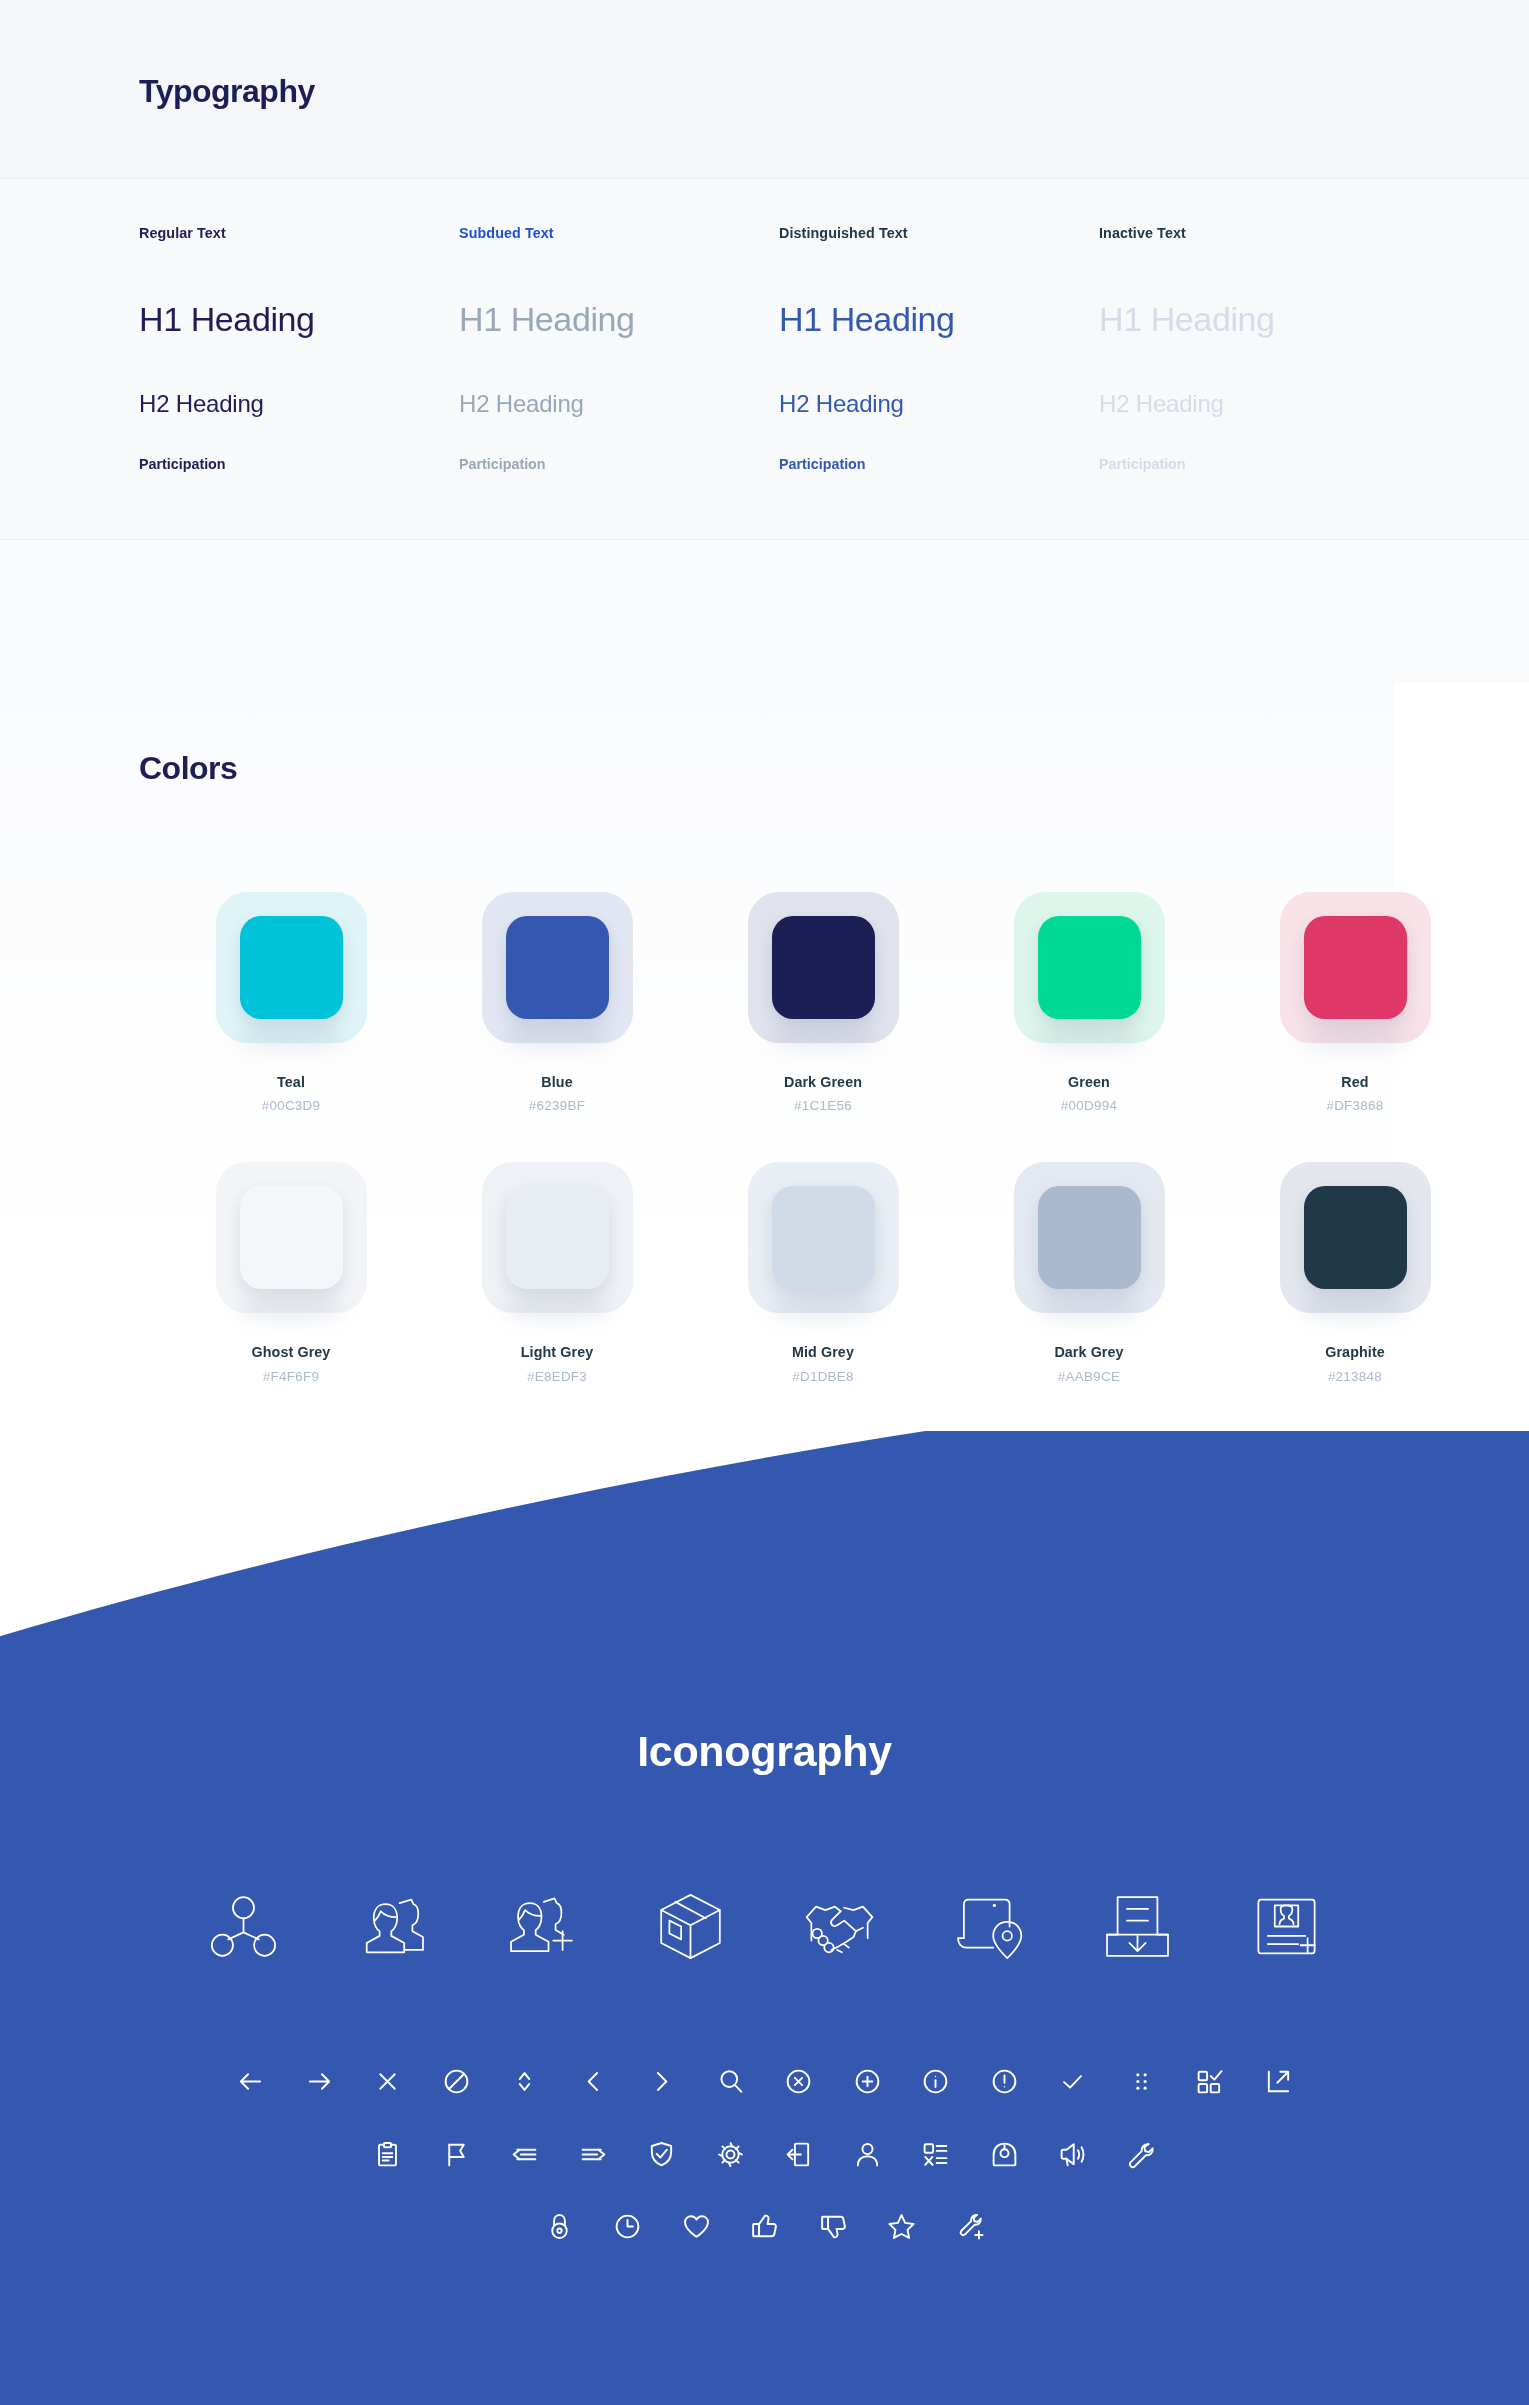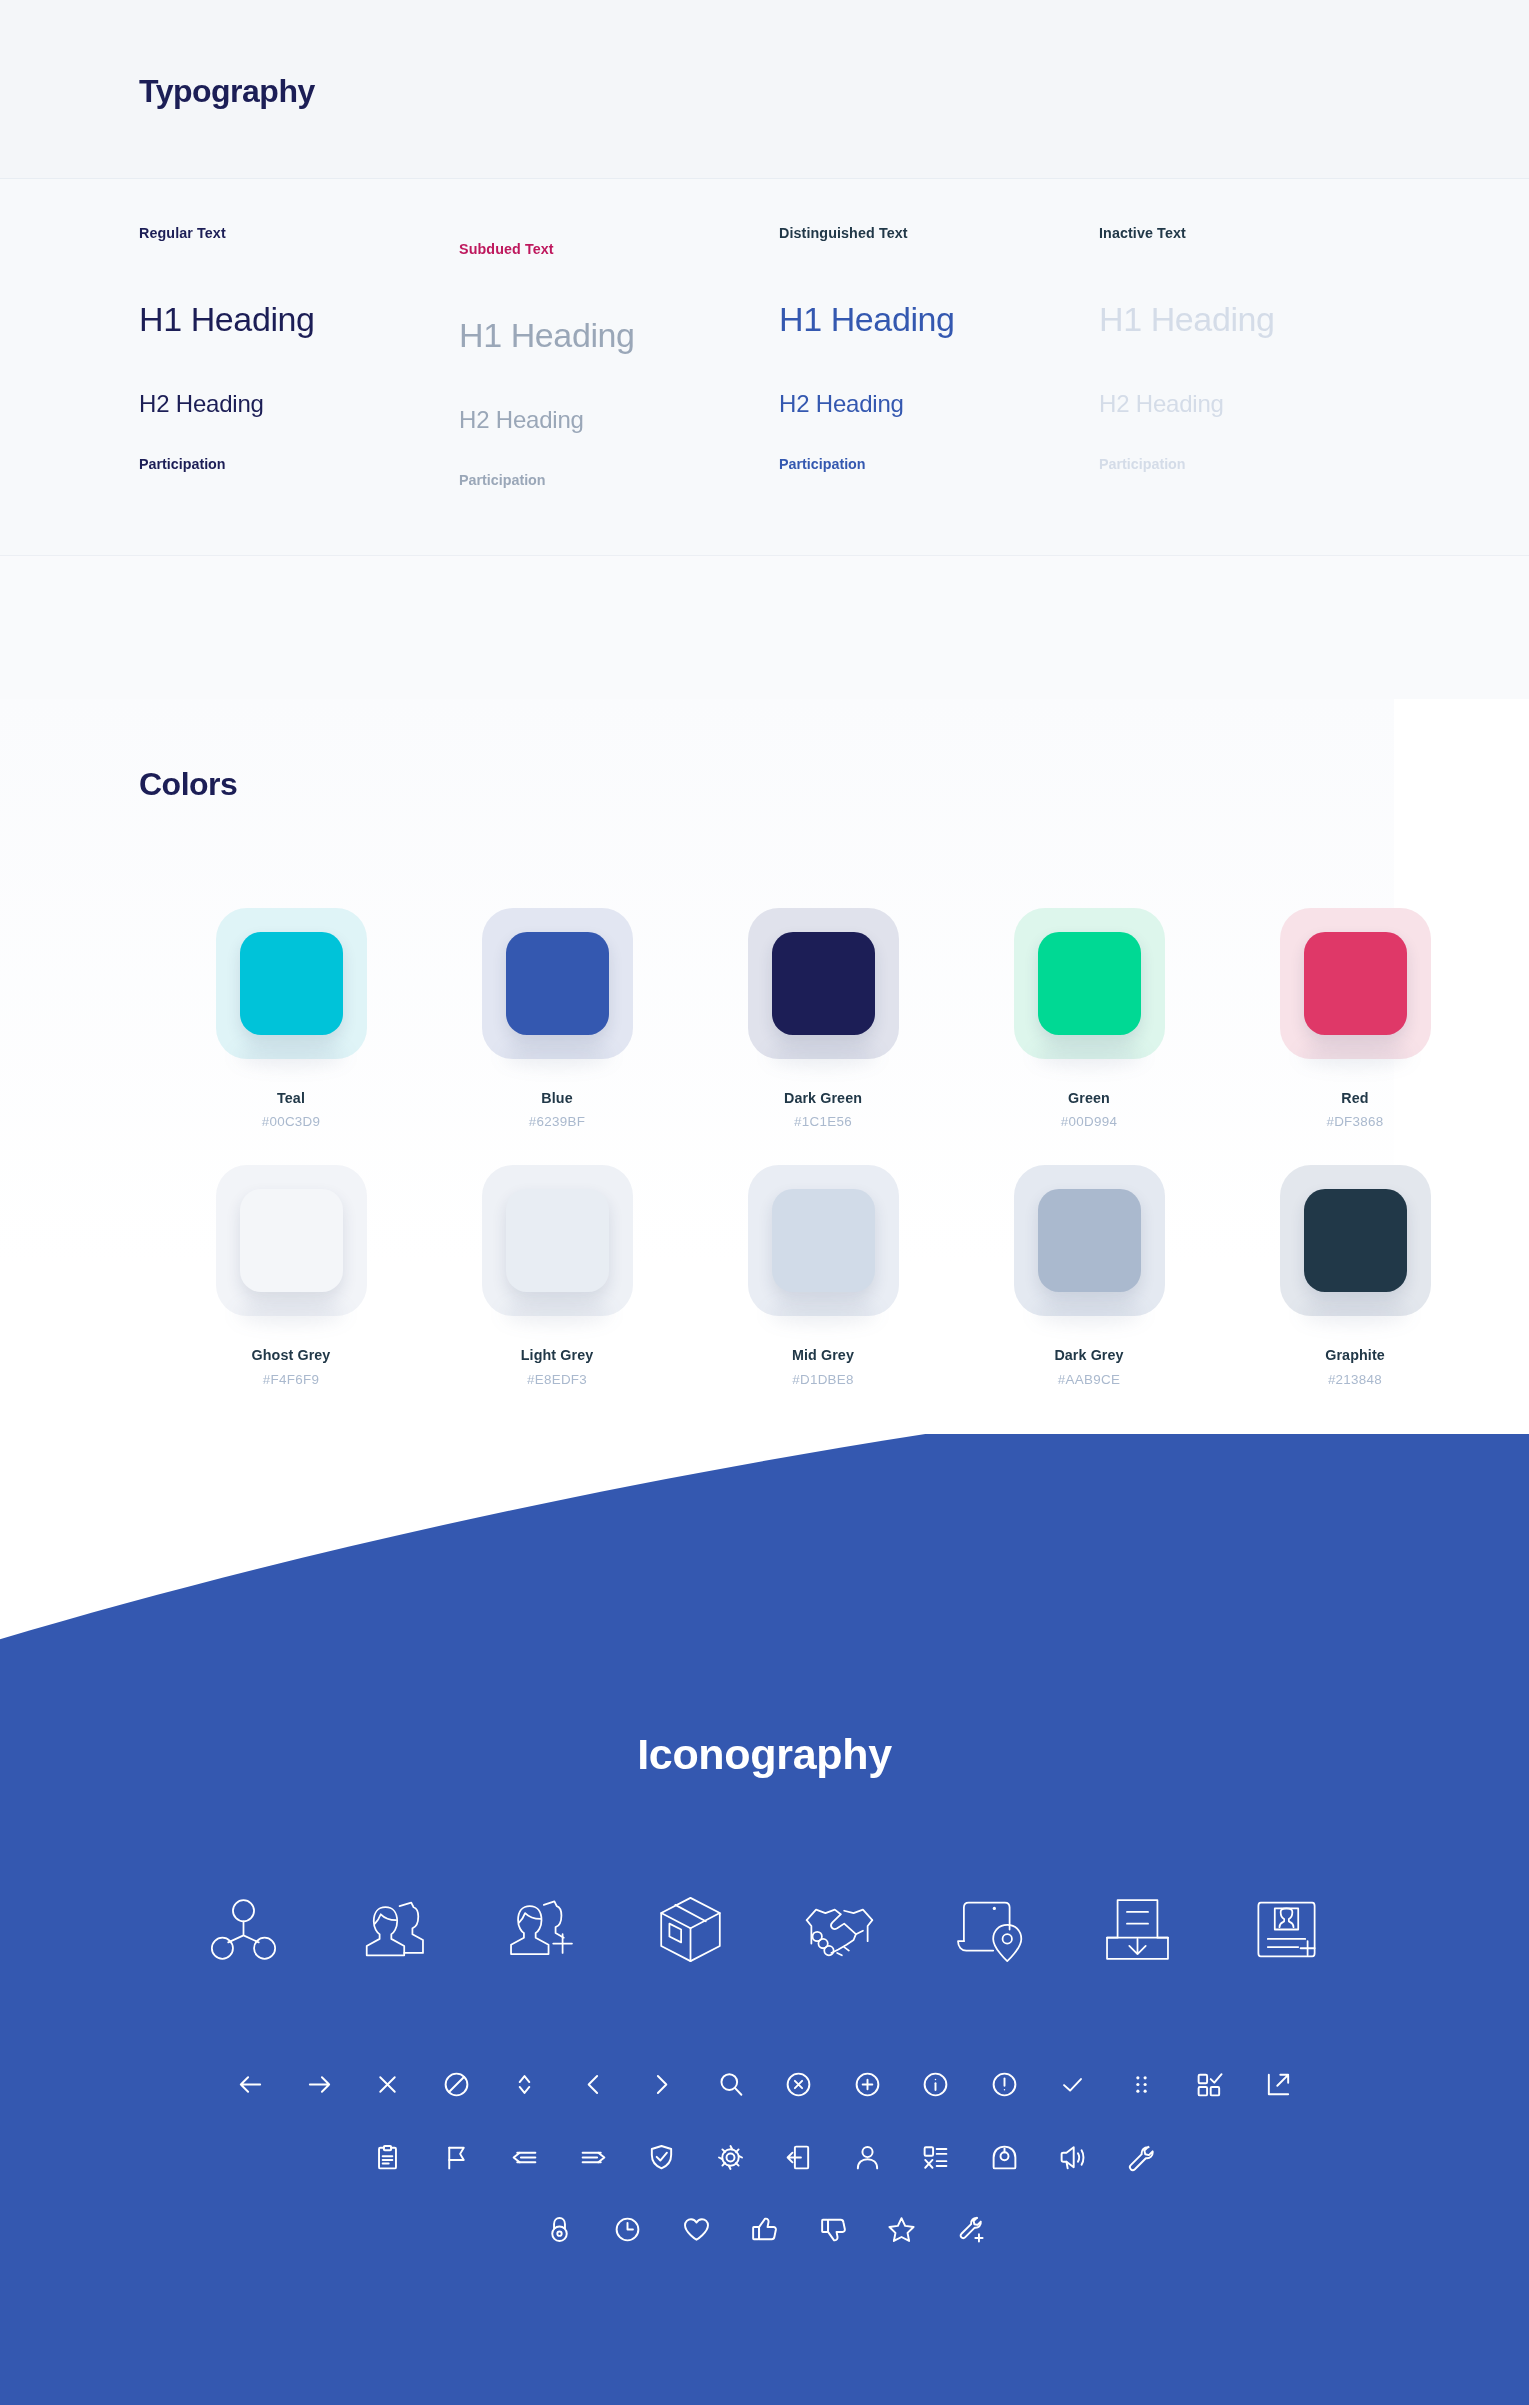--- a/index.html
+++ b/index.html
@@ -77,21 +77,21 @@
   .typo-p {
     font-size: 14.3px;
     font-weight: 700;
   }
 
   .t-regular .typo-col-label,
   .t-regular .typo-h1,
   .t-regular .typo-h2,
   .t-regular .typo-p { color: #1c1e56; }
 
-  .t-subdued .typo-col-label { color: #be185d; margin-top: 16px; }
+  .t-subdued .typo-col-label { color: #1d4ed8; }
   .t-subdued .typo-h1,
   .t-subdued .typo-h2,
   .t-subdued .typo-p { color: #9aa7b8; }
 
   .t-distinguished .typo-col-label { color: #213848; }
   .t-distinguished .typo-h1,
   .t-distinguished .typo-h2,
   .t-distinguished .typo-p { color: #3458b0; }
 
   .t-inactive .typo-col-label { color: #213848; }
@@ -111,21 +111,21 @@
 
   .colors-header {
     padding-left: 139px;
     margin-bottom: 105px;
   }
 
   .swatch-grid {
     display: grid;
     grid-template-columns: repeat(5, 266px);
     padding-left: 158px;
-    row-gap: 36px;
+    row-gap: 49px;
   }
 
   .swatch-cell {
     width: 266px;
     display: flex;
     flex-direction: column;
     align-items: center;
   }
 
   .swatch-outer {

